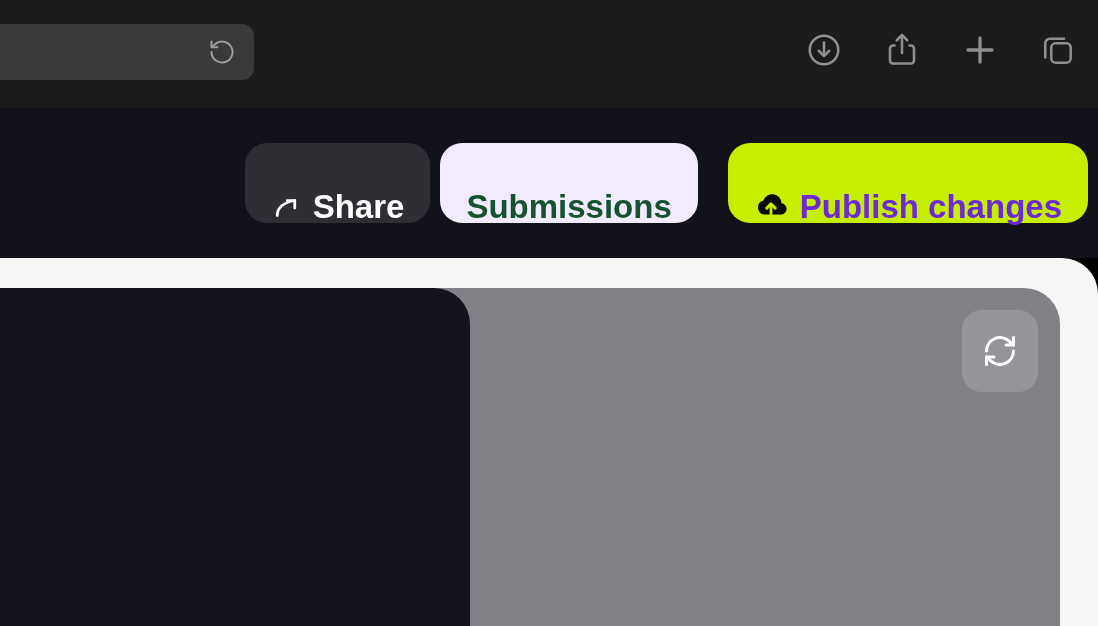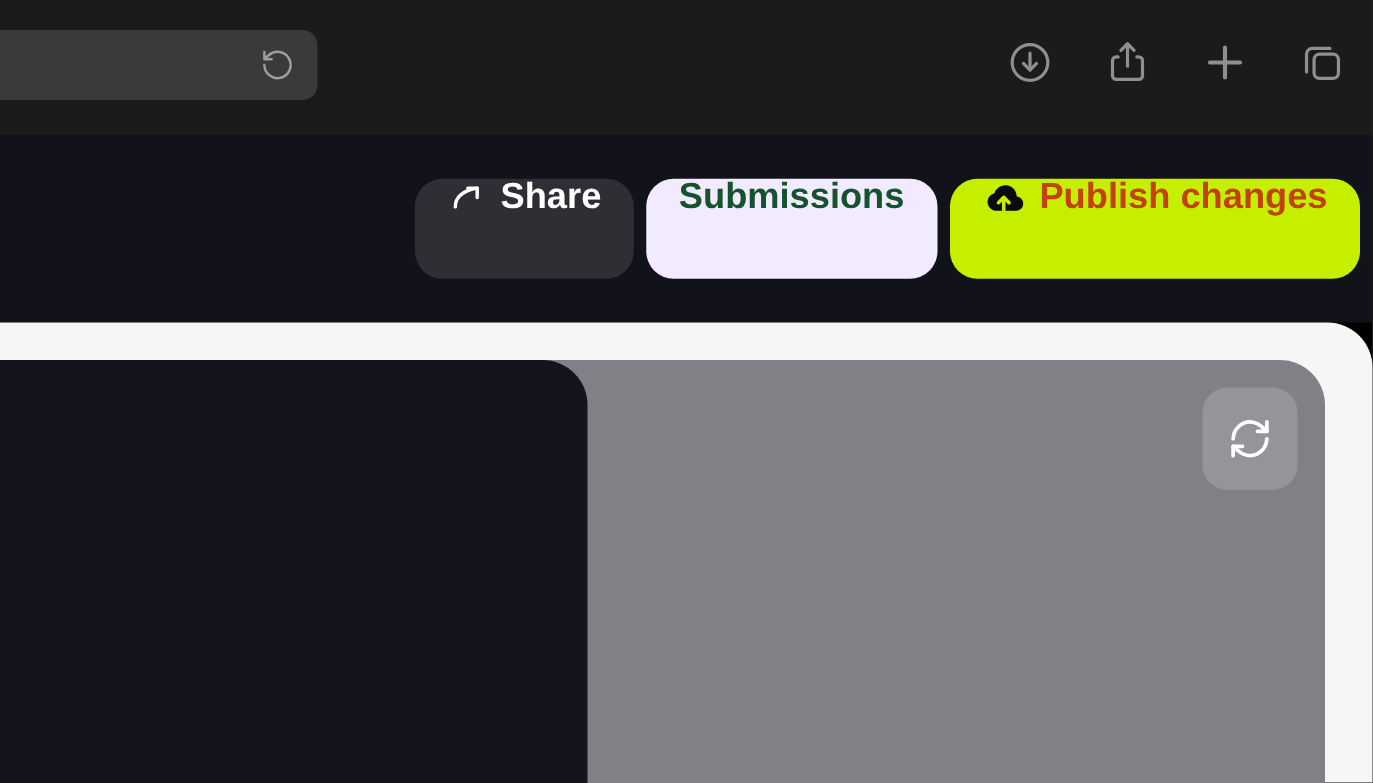--- a/index.html
+++ b/index.html
@@ -44,34 +44,34 @@
       align-items: center;
       justify-content: flex-end;
       padding-right: 10px;
       gap: 10px;
     }
 
     .btn {
       height: 80px;
       border-radius: 22px;
       display: inline-flex;
-      align-items: flex-start;
+      align-items: flex-end;
       gap: 12px;
       padding: 0 26px;
-      font-size: 29px;
+      font-size: 33px;
       font-weight: 600;
       border: none;
       cursor: pointer;
       line-height: 1;
     }
     .btn .btn-ic { display:flex; align-items:center; }
     .btn-share { background: #2e2e34; color: #ffffff; }
     .btn-share .btn-ic { color: #ffffff; }
     .btn-subs { background: #f2eaff; color: #14532d; padding: 0 26px; }
-    .btn-publish { background: #c6ef00; color: #c2410c; }
+    .btn-publish { background: #c6ef00; color: #6d28d9; margin-left: 20px; }
     .btn-publish .btn-ic { color: #0b0b0b; }
 
     .content-area {
       position: absolute;
       left: 0; right: 0; bottom: 0;
       top: 258px;
       background: #f6f6f6;
       border-top-right-radius: 36px;
     }
     .inner-card {

